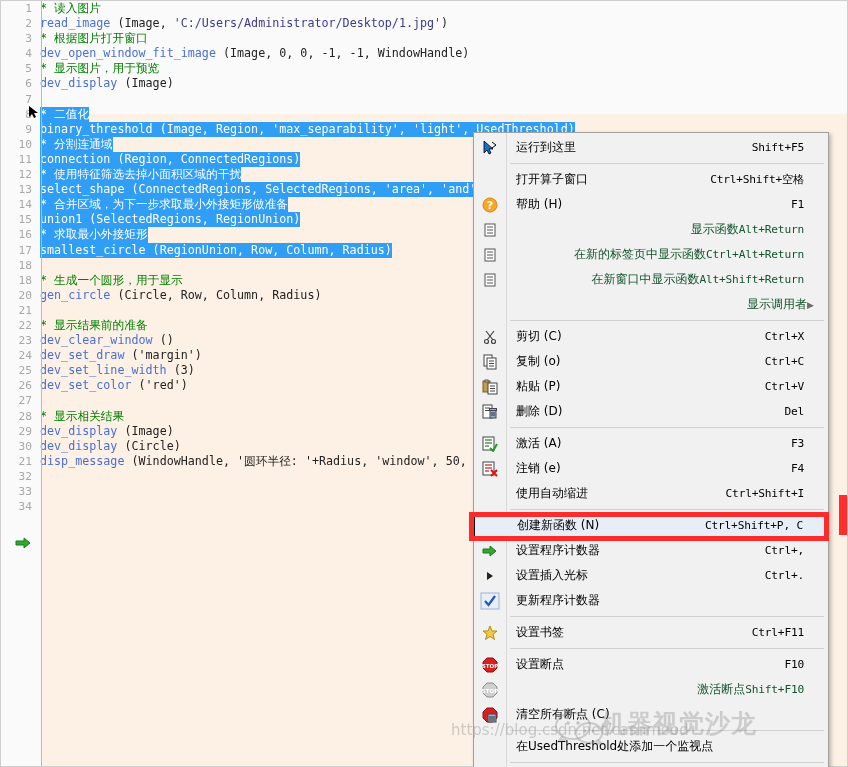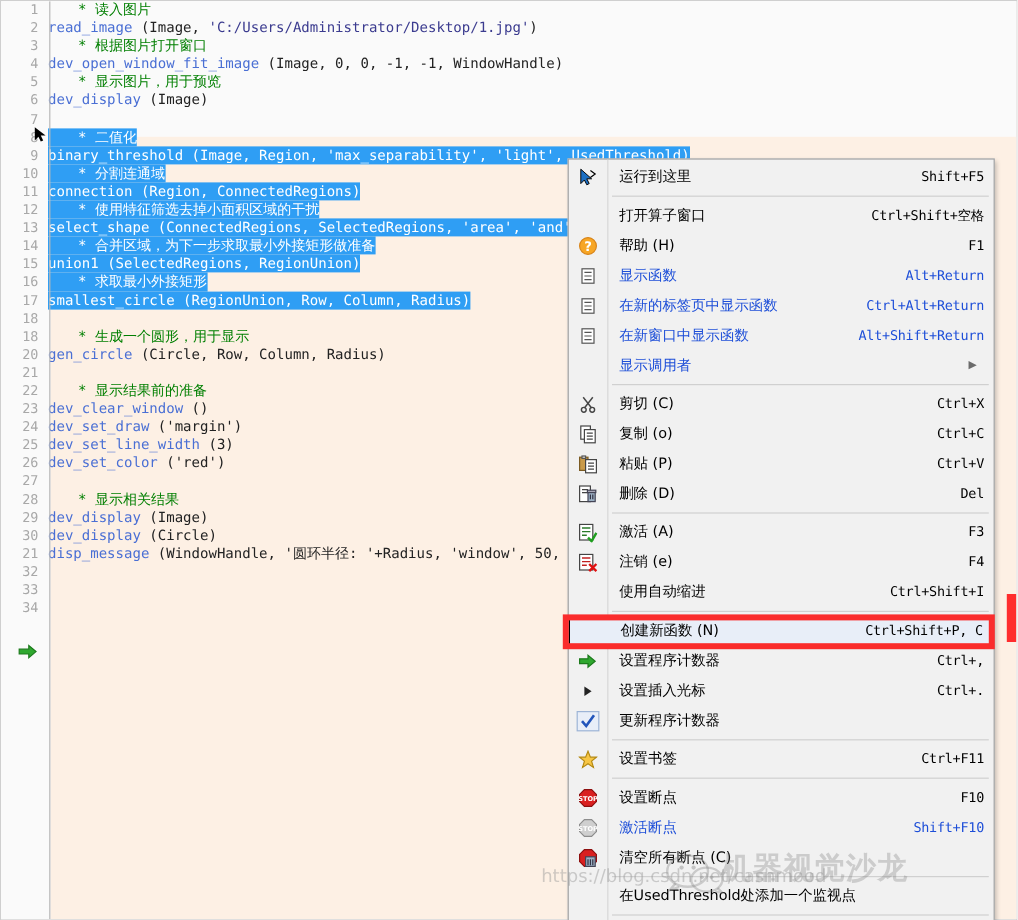--- a/index.html
+++ b/index.html
@@ -57,21 +57,21 @@
     left: 40px; top: 0; bottom: 0;
     width: 1px;
     background: #b9b9b9;
     z-index: 4;
   }
   .code-text {
     padding-left: 4px;
     position: relative;
     z-index: 3;
   }
-  .tok-cmt { color: #007f00; margin-left: 25px; }
+  .tok-cmt { color: #007f00; }
   .tok-fn  { color: #4a6fd4; }
   .tok-id  { color: #3b3b8f; }
   .tok-plain { color: #222222; }
 
   
   #cream-bg {
     position: absolute;
     left: 41px;
     top: 113px;
     right: 0;
@@ -156,28 +156,28 @@
     z-index: 2;
   }
   .mi-label {
     flex: 1;
     padding-left: 10px;
     white-space: nowrap;
     font-family: "DejaVu Sans", "Liberation Sans", sans-serif;
     font-size: 12px;
   }
   .mi-key {
-    padding-right: 8px;
+    padding-right: 24px;
     white-space: nowrap;
     font-family: "DejaVu Sans Mono", "Liberation Mono", monospace;
     font-size: 11.2px;
     letter-spacing: -0.2px;
   }
   .mi.disabled .mi-label,
-  .mi.disabled .mi-key { color: #1d4ed8; }
+  .mi.disabled .mi-key { color: #14532d; text-align: right; }
   .mi-sep {
     height: 1px;
     background: #d0d0d0;
     margin: 3px 4px 3px 36px;
   }
   .mi.highlighted {
     background: #e8eef8;
     border: 1px solid #000000;
     height: 25px;
   }

